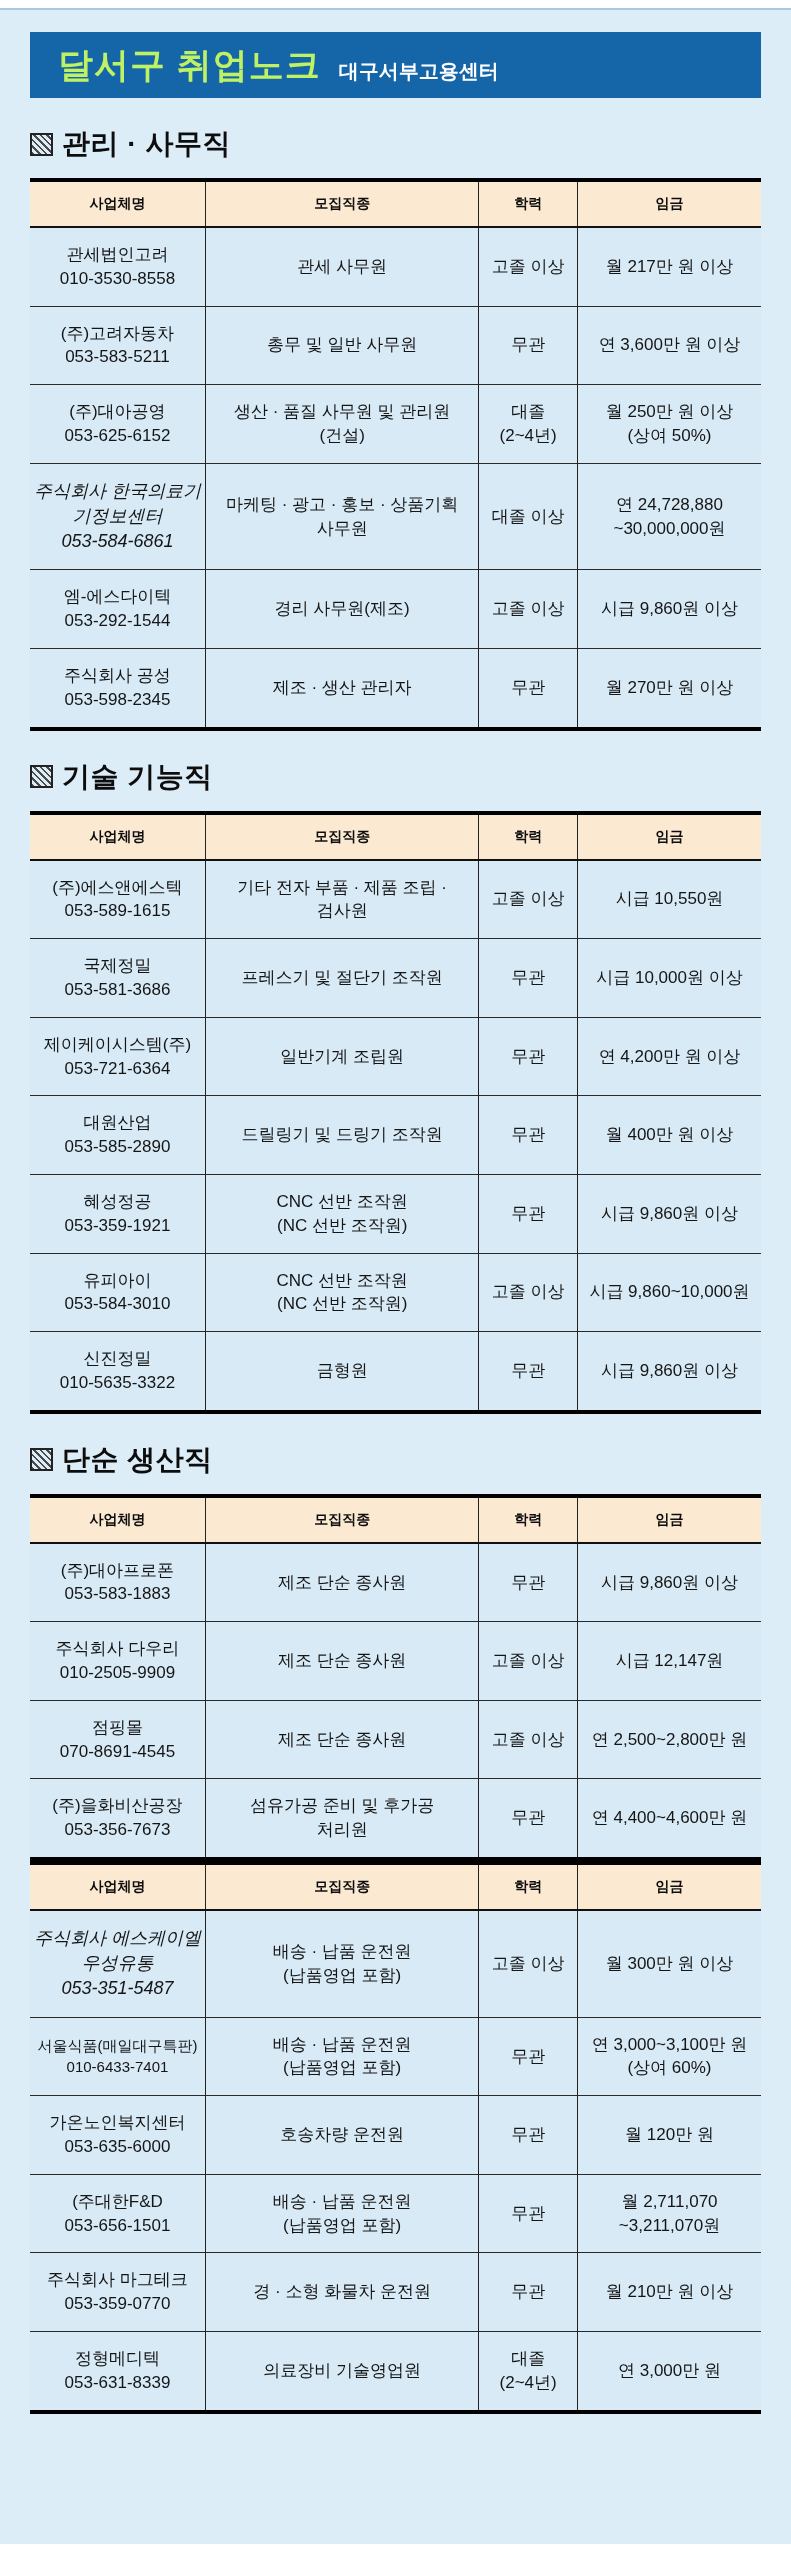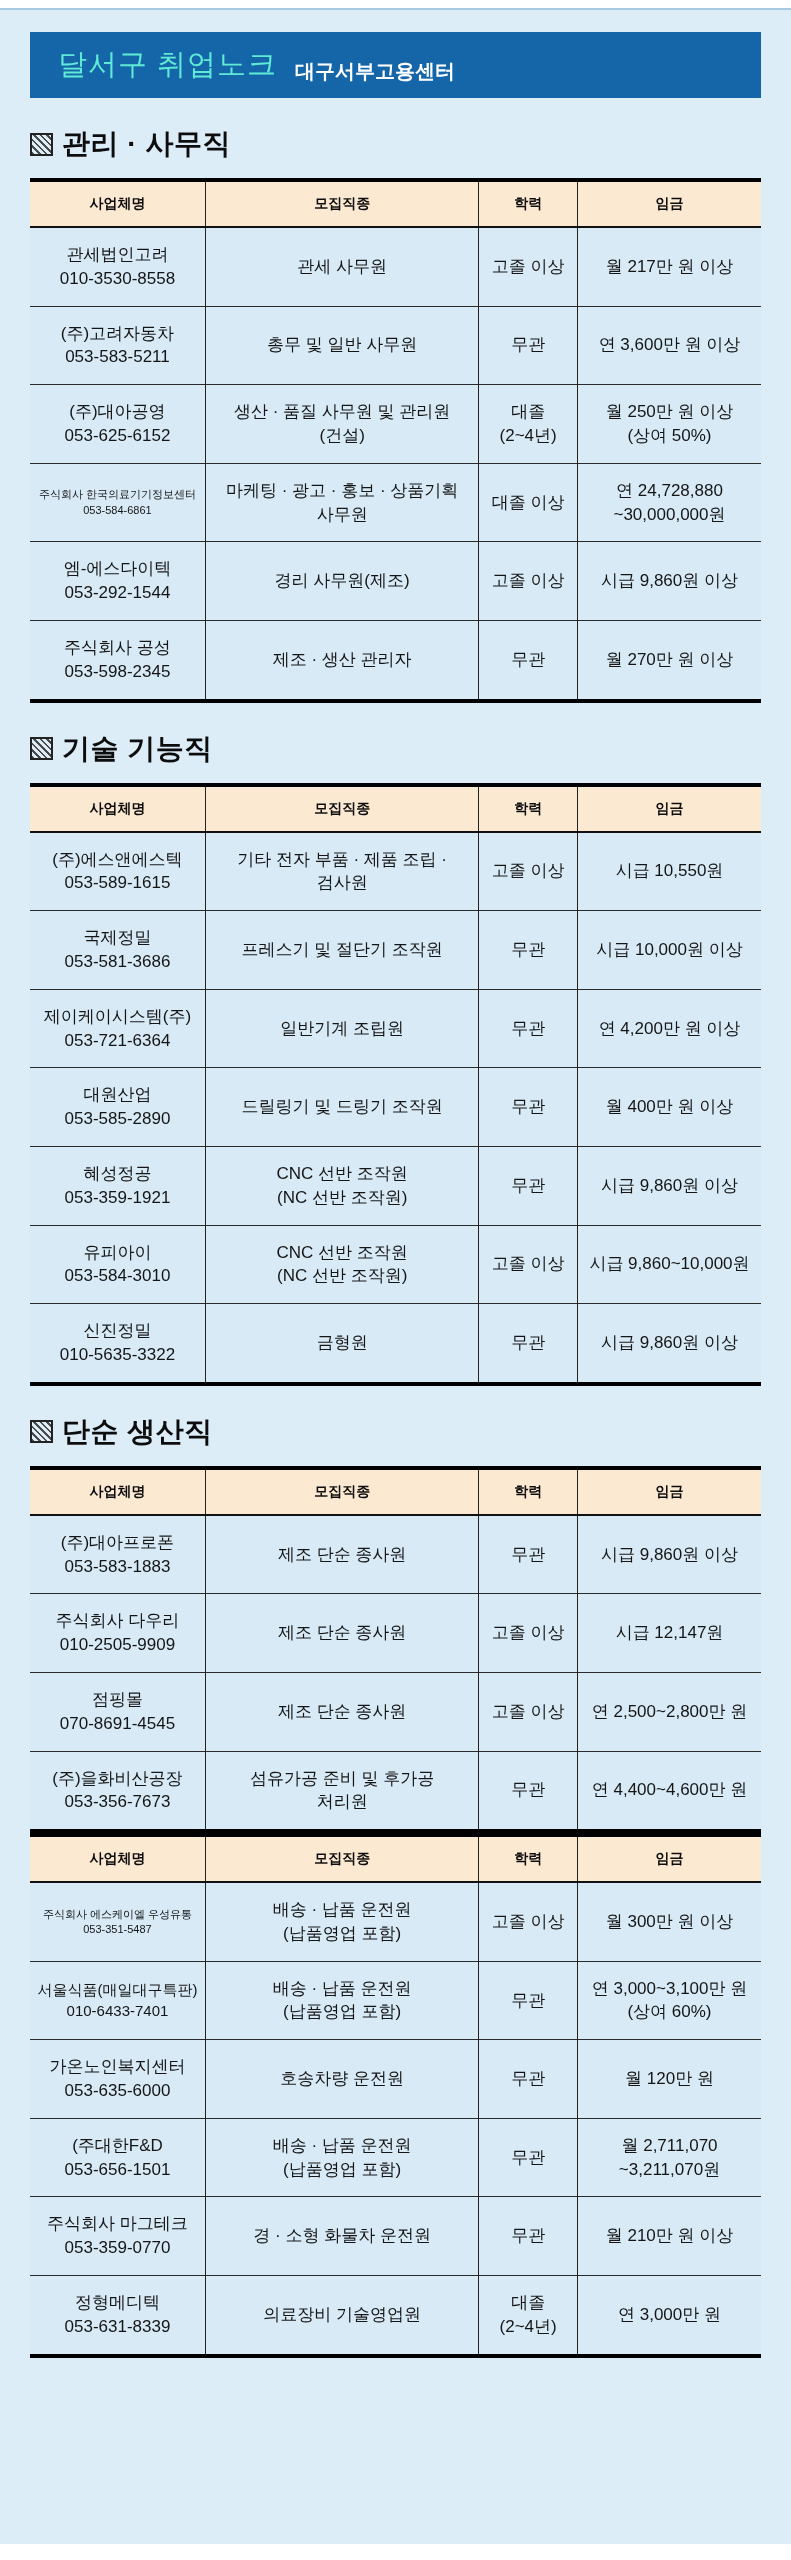--- a/index.html
+++ b/index.html
@@ -20,23 +20,23 @@
   
   .banner{
     height:66px;
     background:#1565a9;
     display:flex;
     align-items:center;
     padding:0 0 0 28px;
     gap:18px;
   }
   .banner-title{
-    color:#5eead4;
-    font-size:29px;
-    font-weight:normal;
+    color:#bef264;
+    font-size:35px;
+    font-weight:bold;
     letter-spacing:1px;
     white-space:nowrap;
   }
   .banner-subtitle{
     color:#fff;
     font-size:20px;
     font-weight:bold;
     margin-top:12px;
     white-space:nowrap;
   }
@@ -85,21 +85,21 @@
     vertical-align:middle;
     font-size:17px;
     line-height:1.4;
     padding:15px 3px;
     white-space:pre-line;
     color:#151515;
   }
   th + th, td + td{ border-left:1.5px solid #222; }
   tbody tr + tr td{ border-top:1.5px solid #2a2a2a; }
   td.sm{ font-size:15px;margin-left:14px; }
-  td.xs{ font-size:11px; }
+  td.xs{ font-size:18px;font-style:italic; }
 </style>
 </head>
 <body>
 
 <div class="page">
 
   <div class="banner">
     <span class="banner-title">달서구 취업노크</span>
     <span class="banner-subtitle">대구서부고용센터</span>
   </div>

